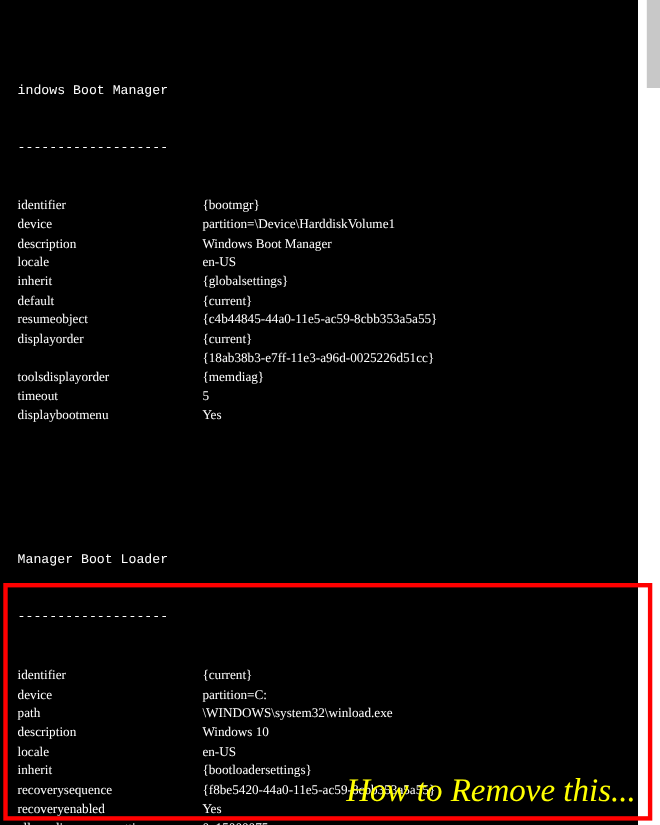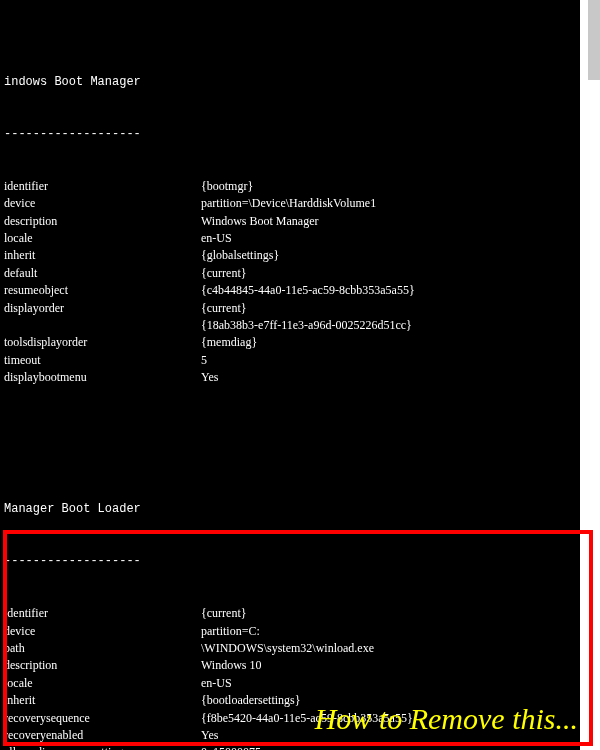--- a/index.html
+++ b/index.html
@@ -9,31 +9,31 @@
       background: #ffffff;
       font-family: "Consolas", "Courier New", monospace;
       font-size: 12px;
       line-height: 1.45;
       overflow: hidden;
       position: relative;
     }
     .terminal {
       background: #000000;
       color: #ffffff;
-      padding: 4px 8px 4px 4px;
+      padding: 4px 8px 4px 16px;
       width: 580px;
       height: 750px;
       white-space: pre;
       overflow: hidden;
       position: relative;
     }
     .section { margin-bottom: 10px; }
     .row { display: flex; font-family: Liberation Serif, serif; }
     .key { display: inline-block; width: 168px; flex-shrink: 0; }
-    .val { display: inline-block; flex: 1; margin-left: 29px; }
+    .val { display: inline-block; flex: 1; }
     .header { font-weight: normal; }
     .dashes { letter-spacing: 0; }
     .redbox {
       position: absolute;
       left: 3px;
       top: 530px;
       width: 590px;
       height: 216px;
       border: 4px solid #ff0000;
       pointer-events: none;

